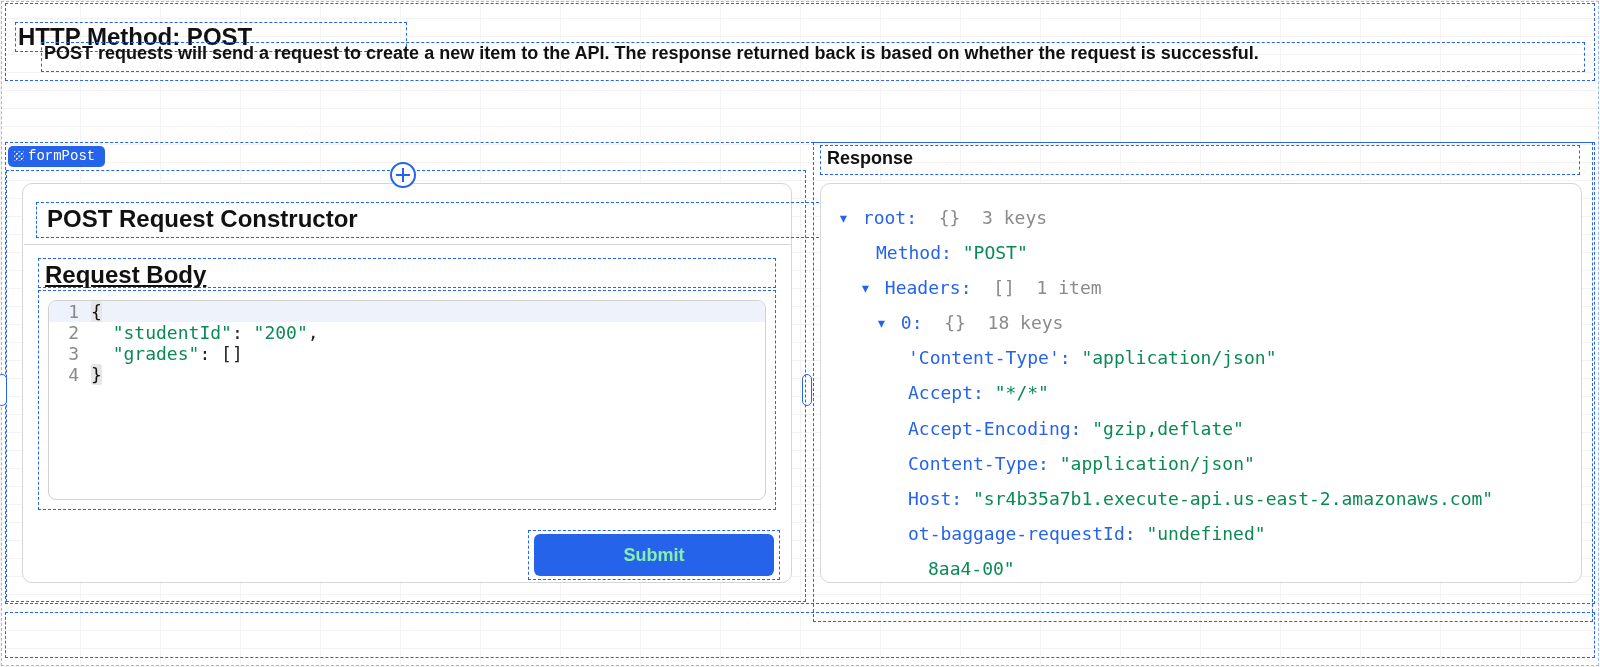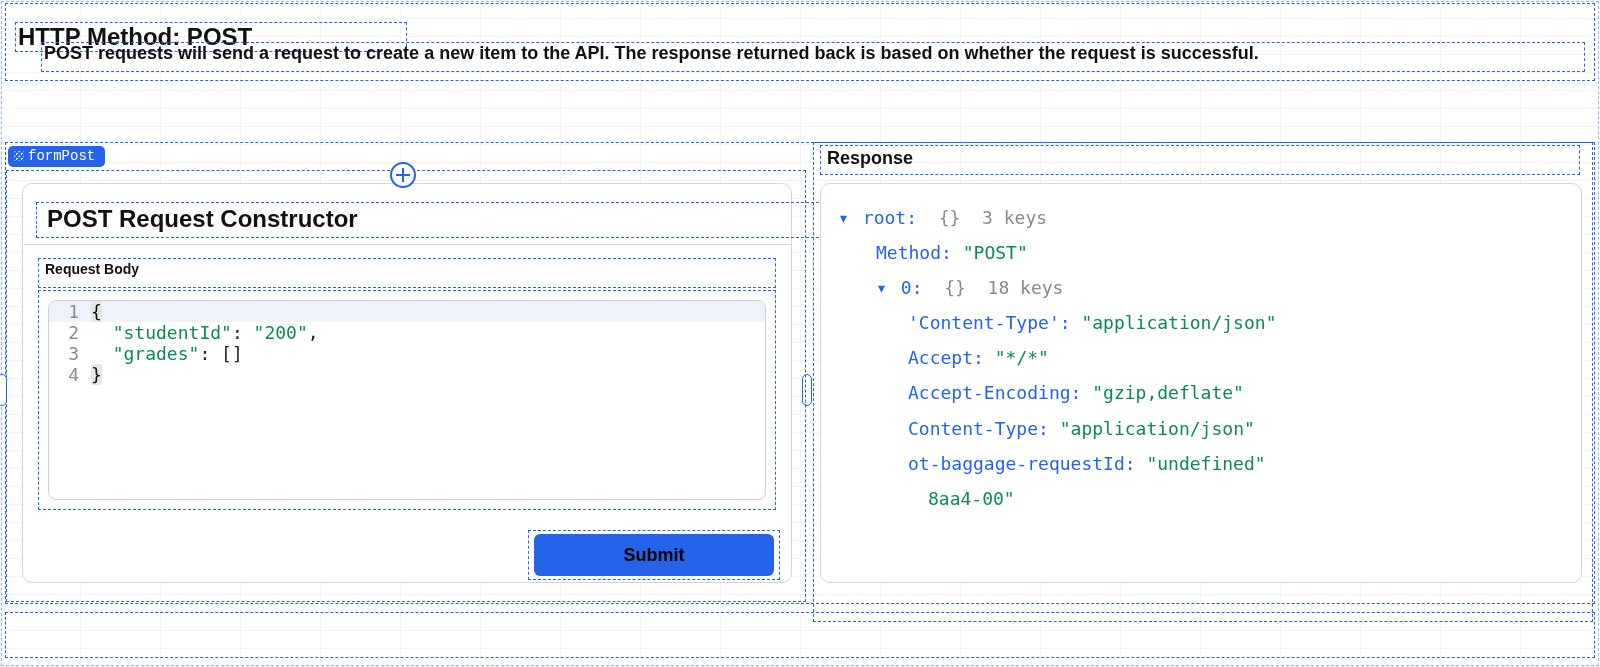--- a/index.html
+++ b/index.html
@@ -73,21 +73,21 @@
     border:1px solid #d6d6d6; border-radius:10px;
   }
   .card-left { left: 22px; top: 183px; width: 770px; height: 400px; }
 
   .lc-title-box { left: 36px; top: 202px; width: 818px; height: 36px; }
   .lc-title { font-size:24px; font-weight:700; padding:2px 0 0 10px; }
 
   .hr { position:absolute; left:24px; top:244px; width:768px; height:1px; background:#d6d6d6; }
 
   .body-label-box { left: 38px; top: 258px; width: 738px; height: 30px; }
-  .body-label { font-size:14px; font-weight:600; padding:2px 0 0 6px; }
+  .body-label { font-size:24px; font-weight:600; padding:2px 0 0 6px;text-decoration:underline; }
 
   .editor {
     position:absolute; left:48px; top:300px; width:718px; height:200px;
     background:#fff; border:1px solid #d0d0d0; border-radius:8px;
     font-family: ui-monospace, SFMono-Regular, Menlo, Consolas, monospace;
     font-size:18px;
     overflow:hidden;
   }
   .ed-line { display:flex; }
   .ed-line.hl { background:#eef3fb; }
@@ -99,21 +99,21 @@
   .tok-brace { background:#e6e6e6; border-radius:2px; }
   .tok-key   { color:#0a8a54; }
   .tok-str   { color:#0a8a54; }
   .tok-punc  { color:#222; }
 
   .body-outline { left: 38px; top: 290px; width: 738px; height: 220px; border-color:#2563eb; }
 
   .submit-box { left: 528px; top: 530px; width: 252px; height: 50px; }
   .submit-btn {
     position:absolute; left: 534px; top: 534px; width:240px; height:42px;
-    background:#2563eb; color:#000000; border:none; border-radius:6px;
+    background:#2563eb; color:#86efac; border:none; border-radius:6px;
     font-size:18px; font-weight:600; cursor:pointer;
   }
 
   
   .resp-label-box { left: 820px; top: 145px; width: 760px; height: 30px; }
   .resp-label { font-size:18px; font-weight:600; padding:2px 0 0 6px; }
   .right-box   { left: 813px; top: 142px; width: 780px; height: 480px; }
   .card-right { left: 820px; top: 183px; width: 762px; height: 400px; }
 
   .tree {
@@ -208,22 +208,24 @@
 
 <div class="dashed-box right-box"></div>
 <div class="dashed-box resp-label-box">
   <div class="resp-label">Response</div>
 </div>
 <div class="card card-right"></div>
 
 <div class="tree">
   <div class="row"><span class="caret">▾</span> <span class="k">root:</span>  <span class="g">{}</span>  <span class="g">3 keys</span></div>
   <div class="row ind2"><span class="k">Method:</span> <span class="v">"POST"</span></div>
+  <div class="row ind1"><span class="caret">▾</span> <span class="k">Headers:</span>  <span class="g">[]</span>  <span class="g">1 item</span></div>
   <div class="row ind2"><span class="caret">▾</span> <span class="k">0:</span>  <span class="g">{}</span>  <span class="g">18 keys</span></div>
   <div class="row ind4"><span class="k">'Content-Type':</span> <span class="v">"application/json"</span></div>
   <div class="row ind4"><span class="k">Accept:</span> <span class="v">"*/*"</span></div>
   <div class="row ind4"><span class="k">Accept-Encoding:</span> <span class="v">"gzip,deflate"</span></div>
   <div class="row ind4"><span class="k">Content-Type:</span> <span class="v">"application/json"</span></div>
+  <div class="row ind4"><span class="k">Host:</span> <span class="v">"sr4b35a7b1.execute-api.us-east-2.amazonaws.com"</span></div>
   <div class="row ind4"><span class="k">ot-baggage-requestId:</span> <span class="v">"undefined"</span></div>
   <div class="row ind5"><span class="v">8aa4-00"</span></div>
 </div>
 
 <div class="dashed-box lower-dash"></div>
 
 </body></html>

